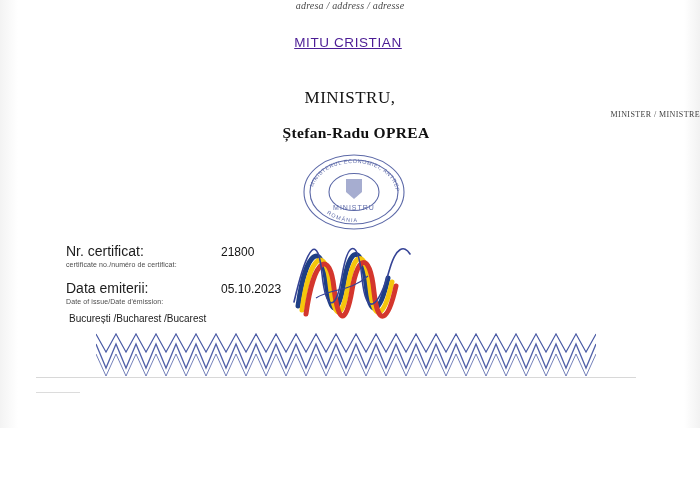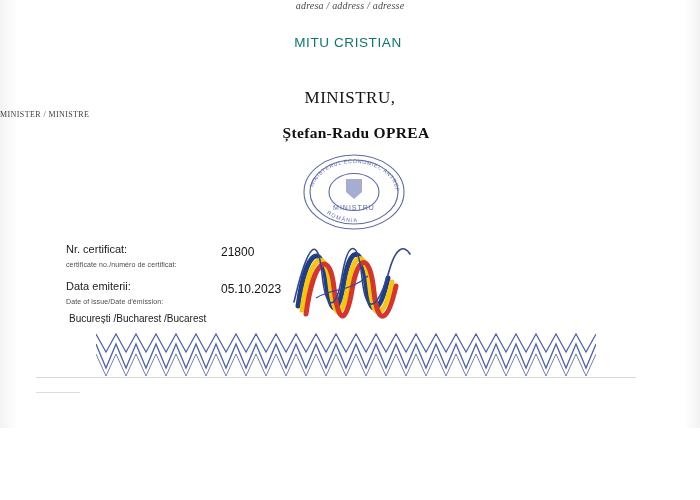--- a/index.html
+++ b/index.html
@@ -49,39 +49,40 @@
   }
 
   .holder-name {
     position: absolute;
     left: 0; right: 4px;
     top: 35px;
     text-align: center;
     font-family: "Liberation Sans", sans-serif;
     font-size: 13.5px;
     letter-spacing: .6px;
-    color: #0f766e;
+    color: #4c1d95;
+    text-decoration: underline;
   }
 
   .minister-title {
     position: absolute;
     left: 0; right: 0;
     top: 88px;
     text-align: center;
     font-family: "Liberation Serif", serif;
     font-weight: normal;
     font-size: 17px;
     letter-spacing: .5px;
     color: #111;
   }
   .minister-sub {
     position: absolute;
     left: 0; right: 0;
     top: 110px;
-    text-align: left;
+    text-align: right;
     font-family: "Liberation Serif", serif;
     font-size: 8px;
     letter-spacing: .4px;
     color: #3d3d3d;
   }
   .minister-name {
     position: absolute;
     left: 12px; right: 0;
     top: 124px;
     text-align: center;
@@ -110,21 +111,21 @@
     top: 228px;
     width: 140px;
     height: 100px;
     opacity: .95;
   }
 
   
   .field-label {
     position: absolute;
     font-family: "Liberation Sans", sans-serif;
-    font-size: 11px;
+    font-size: 14px;
     color: #1c1c1c;
   }
   .field-sub {
     position: absolute;
     font-family: "Liberation Sans", sans-serif;
     font-size: 7px;
     color: #4c4c4c;
     letter-spacing: .1px;
   }
   .field-value {

